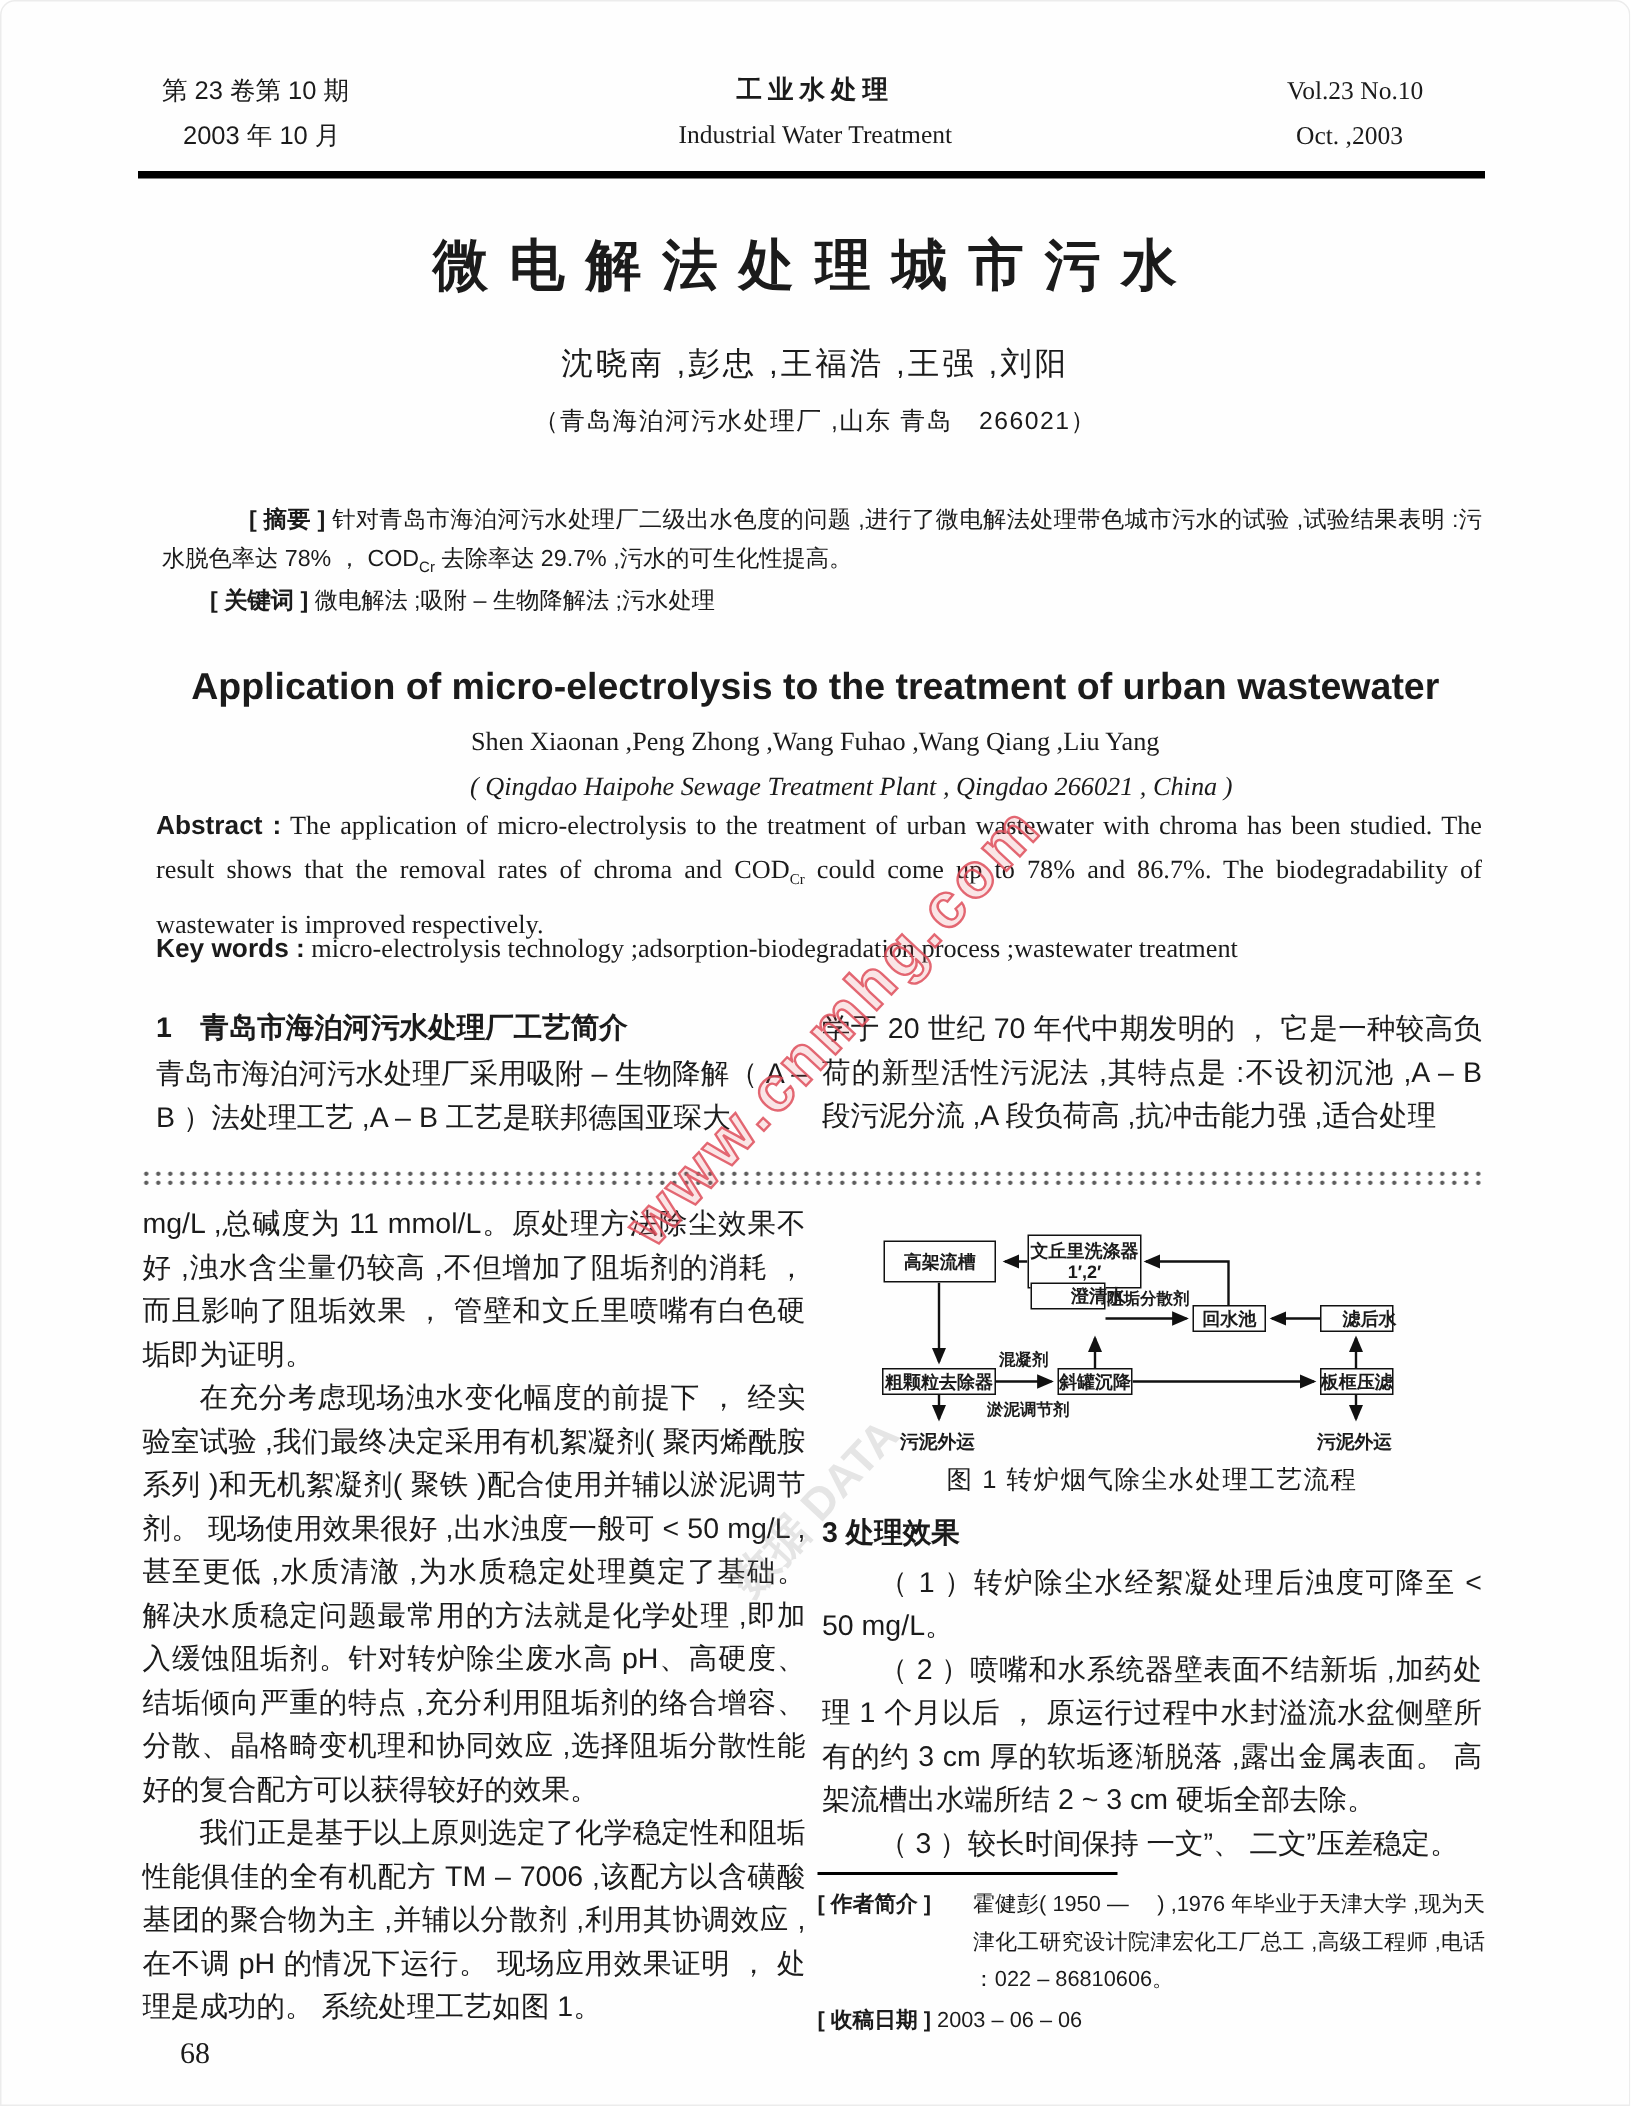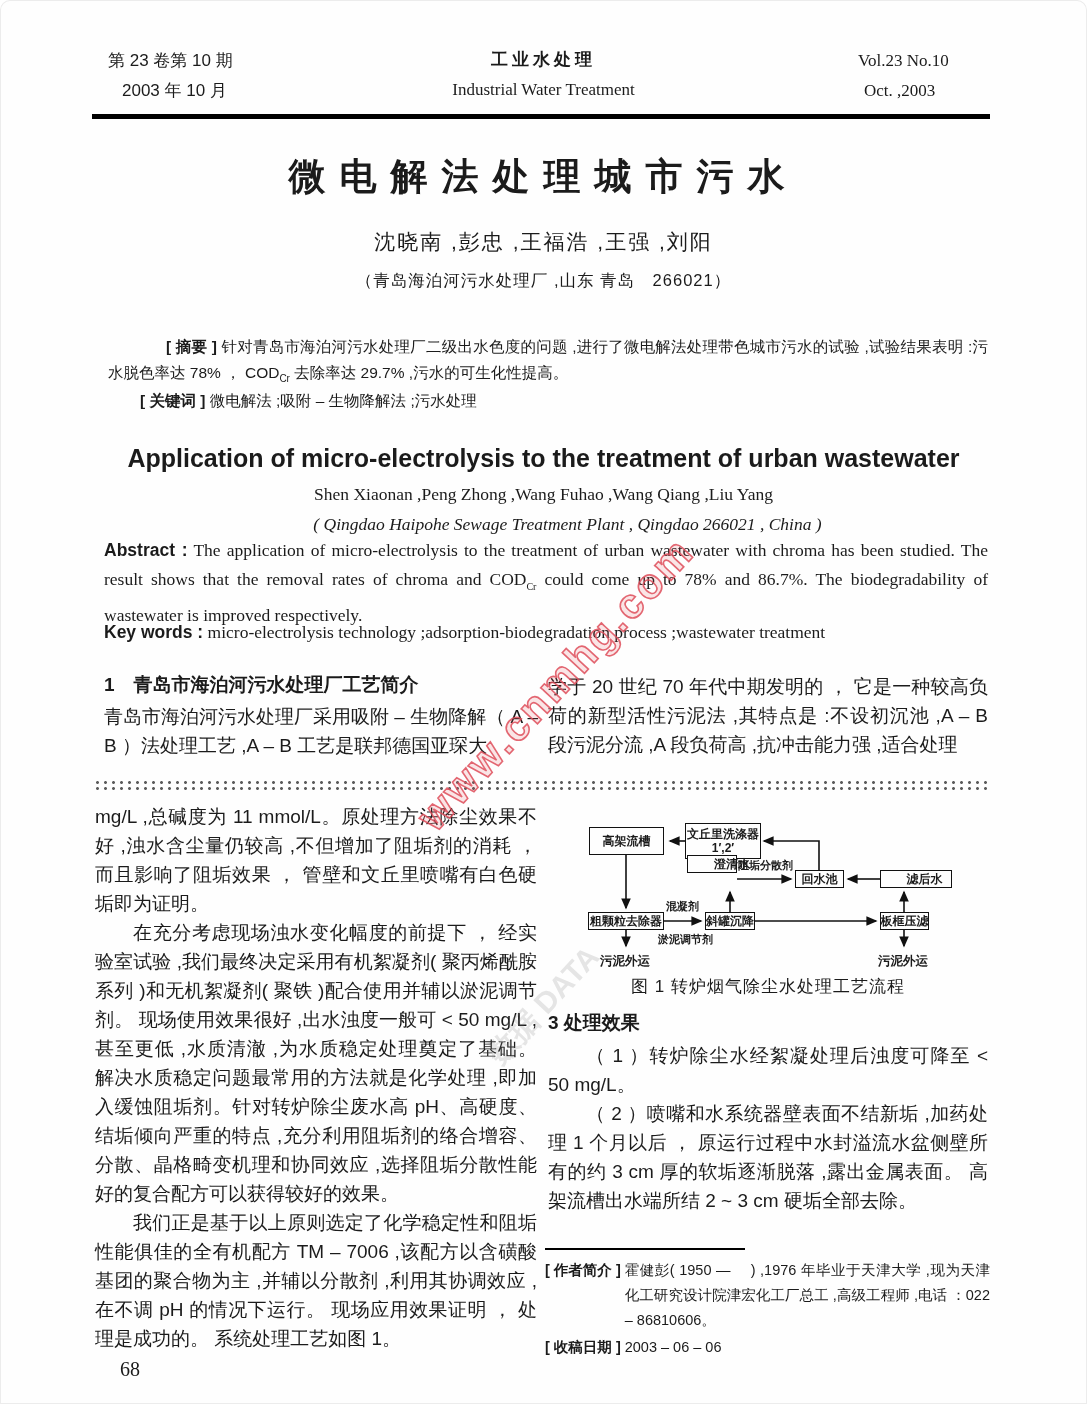--- a/index.html
+++ b/index.html
@@ -166,43 +166,44 @@
         <path d="M352,115 L352,131" marker-end="url(#arr)"></path>
       </g>
     </svg>
     <div class="dnode" style="left:37px; top:12px; width:75px; height:28px;">高架流槽</div>
     <div class="dnode" style="left:133px; top:8px; width:76px; height:36px;">
       <div>文丘里洗涤器</div>
       <div>1′,2′</div>
     </div>
     <div class="dnode" style="left:135px; top:40px; width:50px; height:18px;padding-left:40px;">澄清水</div>
     <div class="dnode" style="left:243px; top:55px; width:49px; height:18px;">回水池</div>
-    <div class="dnode" style="left:328px; top:55px; width:72px; height:18px;padding-left:17px;">滤后水</div>
+    <div class="dnode" style="left:328px; top:55px; width:49px; height:18px;padding-left:17px;">滤后水</div>
     <div class="dnode" style="left:36px; top:97px; width:76px; height:18px;">粗颗粒去除器</div>
     <div class="dnode" style="left:153px; top:97px; width:50px; height:18px;">斜罐沉降</div>
     <div class="dnode" style="left:328px; top:97px; width:49px; height:18px;">板框压滤</div>
     <div class="dlabel" style="left:186px; top:43px;">阻垢分散剂</div>
     <div class="dlabel" style="left:114px; top:84px;">混凝剂</div>
     <div class="dlabel" style="left:106px; top:117px;">淤泥调节剂</div>
     <div class="dtext" style="left:48px; top:138px;">污泥外运</div>
     <div class="dtext" style="left:326px; top:138px;">污泥外运</div>
   </div>
   <div class="abs" style="left:548px; top:975px; width:440px; text-align:center;">
     <span class="fig-caption">图 1 转炉烟气除尘水处理工艺流程</span>
   </div>
 
   <div class="abs body-cn" style="left:548px; top:1008px; width:440px;">
     <div class="sec-head" style="margin-bottom:4px;">3 处理效果</div>
     <p class="ind">（ 1 ）转炉除尘水经絮凝处理后浊度可降至 &lt; 50 mg/L。</p>
     <p class="ind">（ 2 ）喷嘴和水系统器壁表面不结新垢 ,加药处理 1 个月以后 ， 原运行过程中水封溢流水盆侧壁所有的约 3 cm 厚的软垢逐渐脱落 ,露出金属表面。 高架流槽出水端所结 2 ~ 3 cm 硬垢全部去除。</p>
+    <p class="ind">（ 3 ）较长时间保持 一文”、 二文”压差稳定。</p>
   </div>
 
   <div class="abs fn-rule" style="left:545px; top:1248px; width:200px;"></div>
   <div class="abs footnote" style="left:545px; top:1258px; width:445px;">
-    <div style="display:flex;">
+    <div style="display:flex;gap:24px;">
       <span style="font-weight:bold; white-space:nowrap; margin-right:4px;">[ 作者简介 ]</span>
       <span>霍健彭( 1950 —　 ) ,1976 年毕业于天津大学 ,现为天津化工研究设计院津宏化工厂总工 ,高级工程师 ,电话 ：022 – 86810606。</span>
     </div>
     <div style="display:flex; margin-top:2px;">
       <span style="font-weight:bold; white-space:nowrap; margin-right:4px;">[ 收稿日期 ]</span>
       <span>2003 – 06  –  06</span>
     </div>
   </div>
 
   <div class="abs pageno serif" style="left:120px; top:1358px;">68</div>

